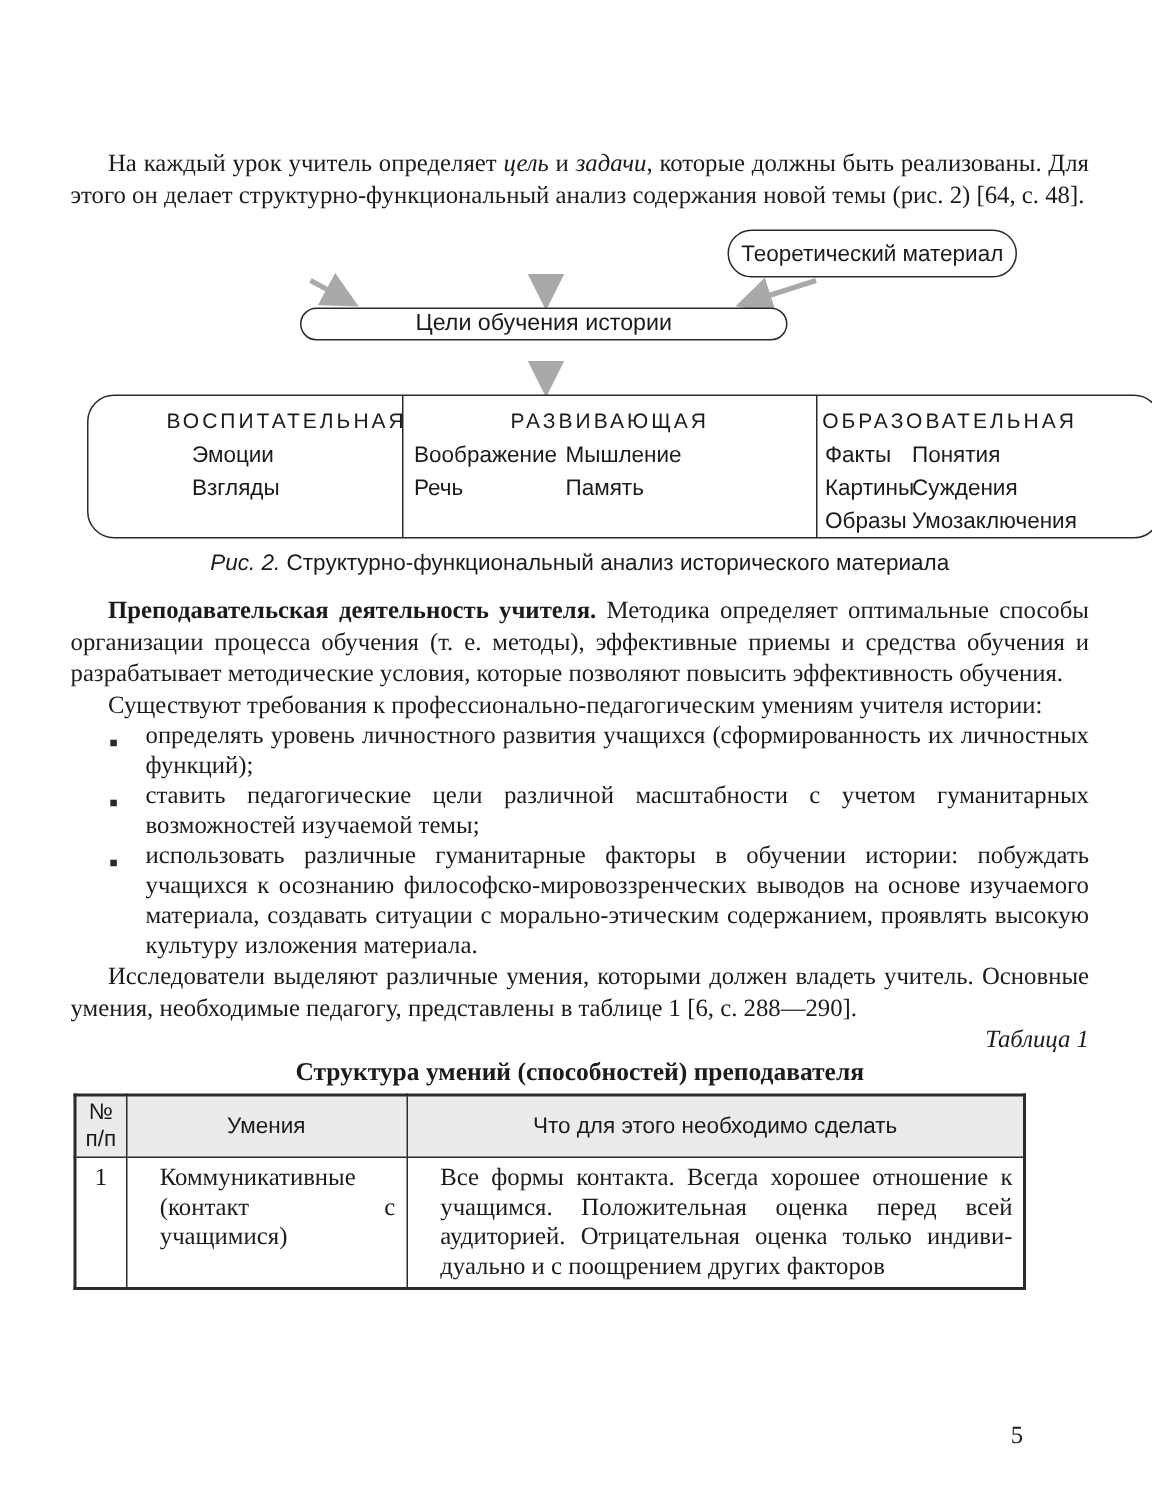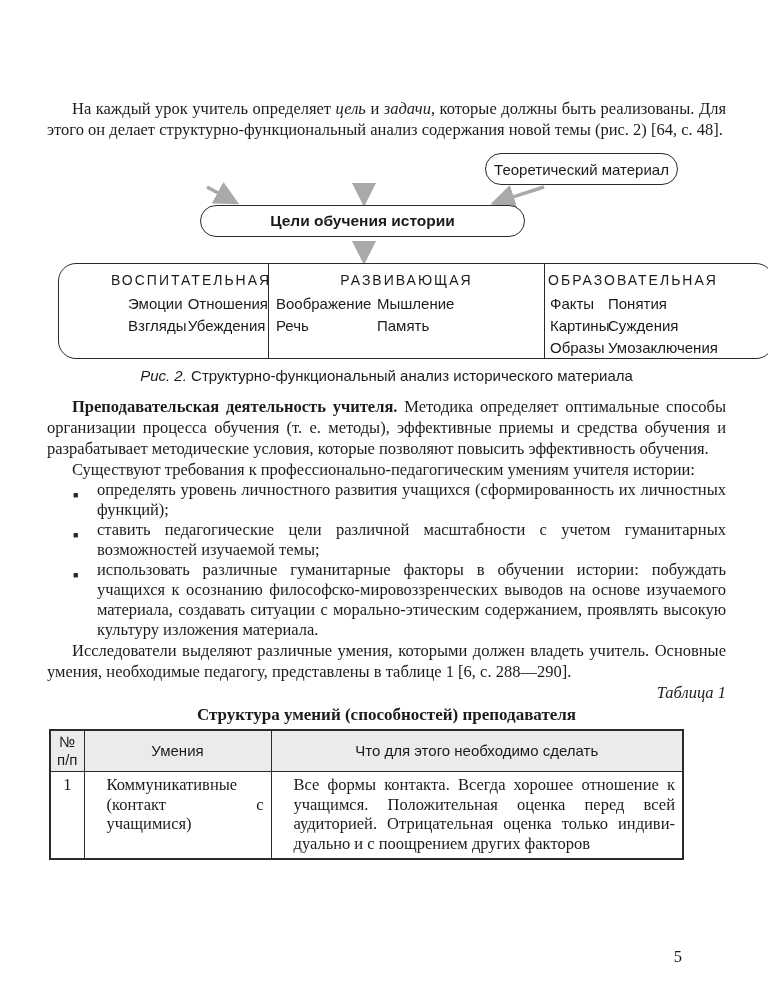--- a/index.html
+++ b/index.html
@@ -16,21 +16,21 @@
 
   
   .figure { position:relative; margin-top:13px; height:230px;
             font-family:"Liberation Sans", sans-serif; }
   .fbox { position:absolute; height:32px; box-sizing:border-box; background:#fff;
           border:1.5px solid #2a2a2a; border-radius:16px;
           display:flex; align-items:center; justify-content:center; font-size:15px; }
   #fbox1 { left:1px;  top:0; width:195px; }
   #fbox2 { left:220px; top:0; width:193px; }
   #fbox3 { left:438px; top:0; width:193px; }
-  #fcenter { left:153px; top:52px; width:325px; height:32px; font-weight:bold;
+  #fcenter { left:153px; top:52px; width:325px; height:22px; font-weight:normal;
              font-size:15.5px; border-radius:17px; }
   .fbig { position:absolute; left:11px; top:110px; width:716px; height:96px;
           box-sizing:border-box; border:1.5px solid #2a2a2a; border-radius:18px;
           display:flex; overflow:hidden; background:#fff;justify-content:center; }
   .fsection { box-sizing:border-box; }
   .fs1 { width:157px; }
   .fs2 { width:177px; border-left:1.5px solid #2a2a2a; }
   .fs3 { width:276px; border-left:1.5px solid #2a2a2a; }
   .fsec-header { text-align:center; margin-top:8px; font-size:14px; letter-spacing:2px; white-space:nowrap; }
   .fsec-cols { display:flex; margin-top:5px; font-size:15px; line-height:22px; }
@@ -89,24 +89,20 @@
       <div class="fbox" id="fbox3">Теоретический материал</div>
       <div class="fbox" id="fcenter">Цели обучения истории</div>
 
       <div class="fbig">
         <div class="fsection fs1">
           <div class="fsec-header">ВОСПИТАТЕЛЬНАЯ</div>
           <div class="fsec-cols">
             <div class="colA">
               <div>Эмоции</div>
               <div>Взгляды</div>
-            </div>
-            <div class="colB">
-              <div>Отношения</div>
-              <div>Убеждения</div>
             </div>
           </div>
         </div>
         <div class="fsection fs3">
           <div class="fsec-header">РАЗВИВАЮЩАЯ</div>
           <div class="fsec-cols">
             <div class="colA">
               <div>Воображение</div>
               <div>Речь</div>
             </div>

